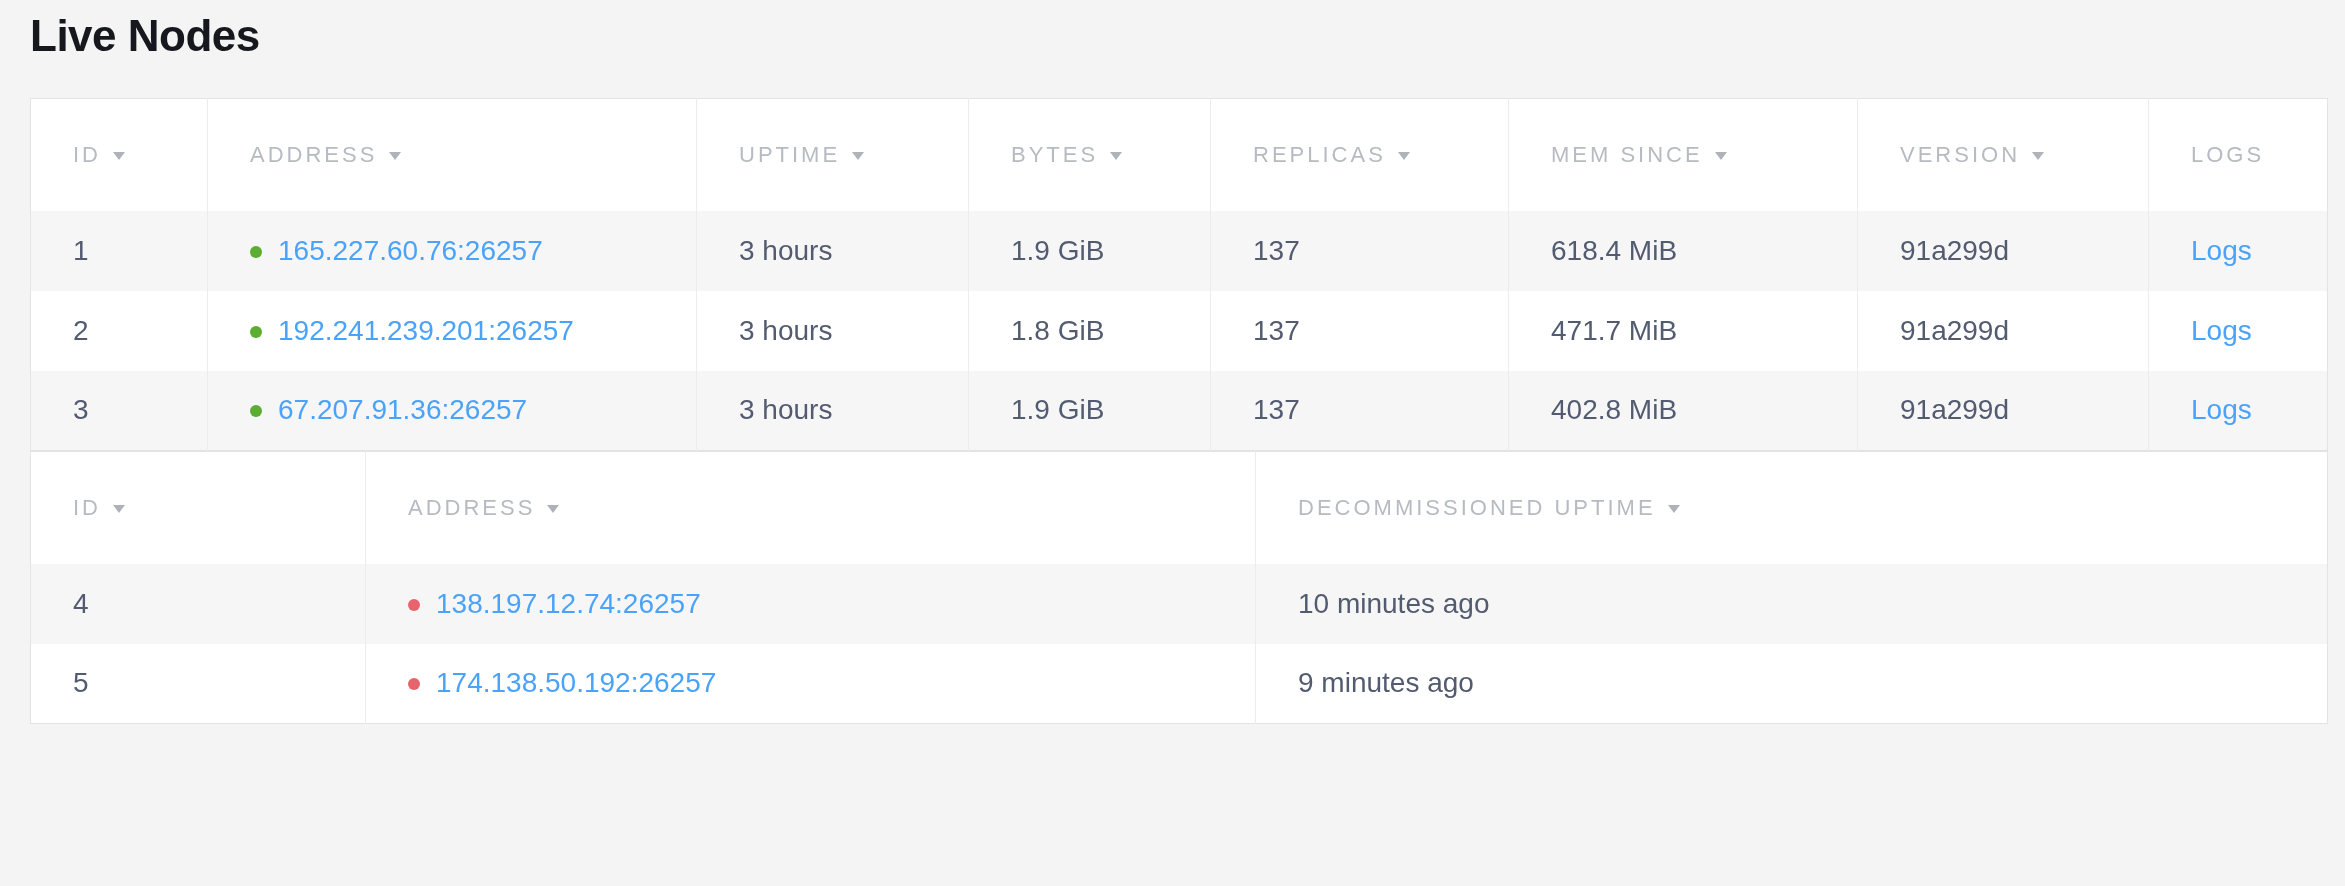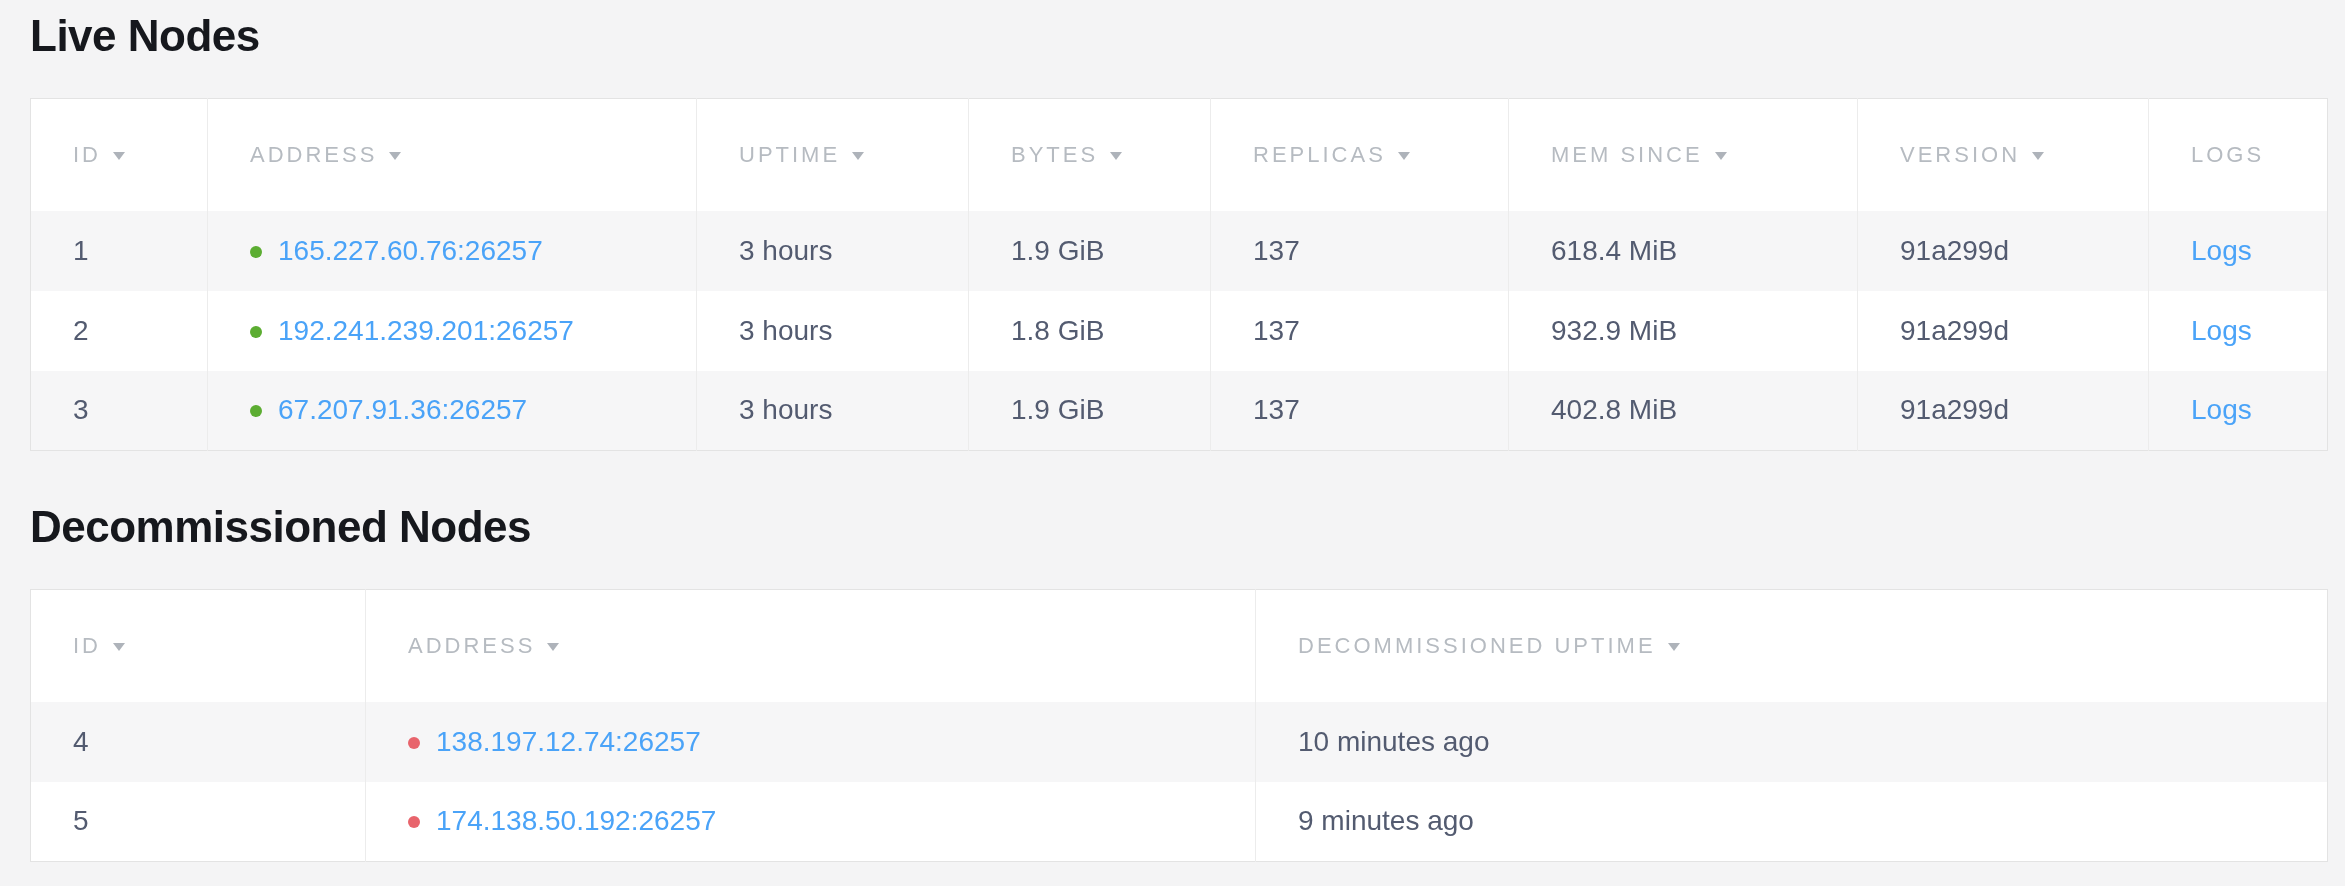--- a/index.html
+++ b/index.html
@@ -132,38 +132,37 @@
         <td>618.4 MiB</td>
         <td>91a299d</td>
         <td><a class="cell-link" href="#">Logs</a></td>
       </tr>
       <tr>
         <td>2</td>
         <td><span class="status-dot live"></span><a class="cell-link" href="#">192.241.239.201:26257</a></td>
         <td>3 hours</td>
         <td>1.8 GiB</td>
         <td>137</td>
-        <td>932.9 MiB</td>
+        <td>471.7 MiB</td>
         <td>91a299d</td>
         <td><a class="cell-link" href="#">Logs</a></td>
       </tr>
       <tr>
         <td>3</td>
         <td><span class="status-dot live"></span><a class="cell-link" href="#">67.207.91.36:26257</a></td>
         <td>3 hours</td>
         <td>1.9 GiB</td>
         <td>137</td>
         <td>402.8 MiB</td>
         <td>91a299d</td>
         <td><a class="cell-link" href="#">Logs</a></td>
       </tr>
     </tbody>
   </table>
 
-  <h1 class="section-title second">Decommissioned Nodes</h1>
 
   <table class="nodes">
     <colgroup>
       <col style="width:335px">
         <col style="width:890px">
         <col>
     </colgroup>
     <thead>
       <tr>
         <th><span>ID</span><span class="sort-caret"></span></th>

